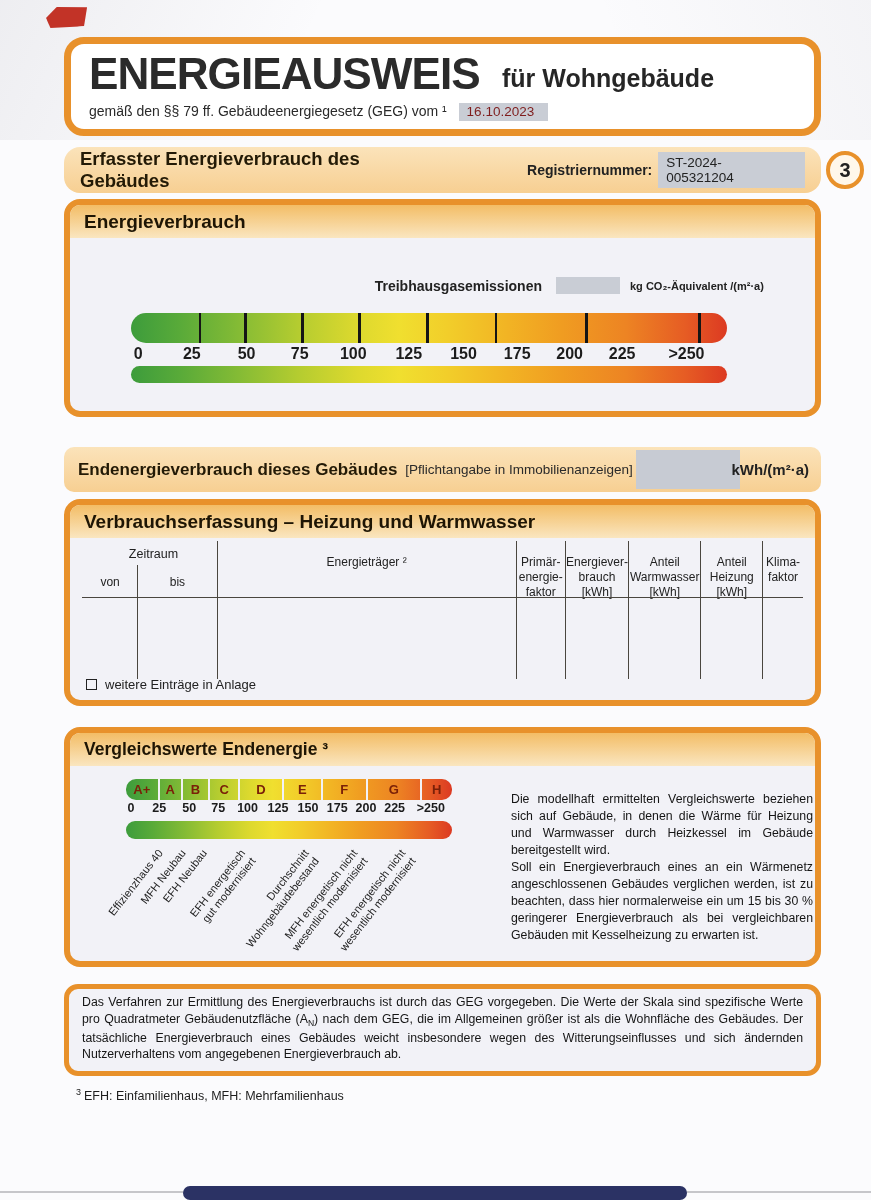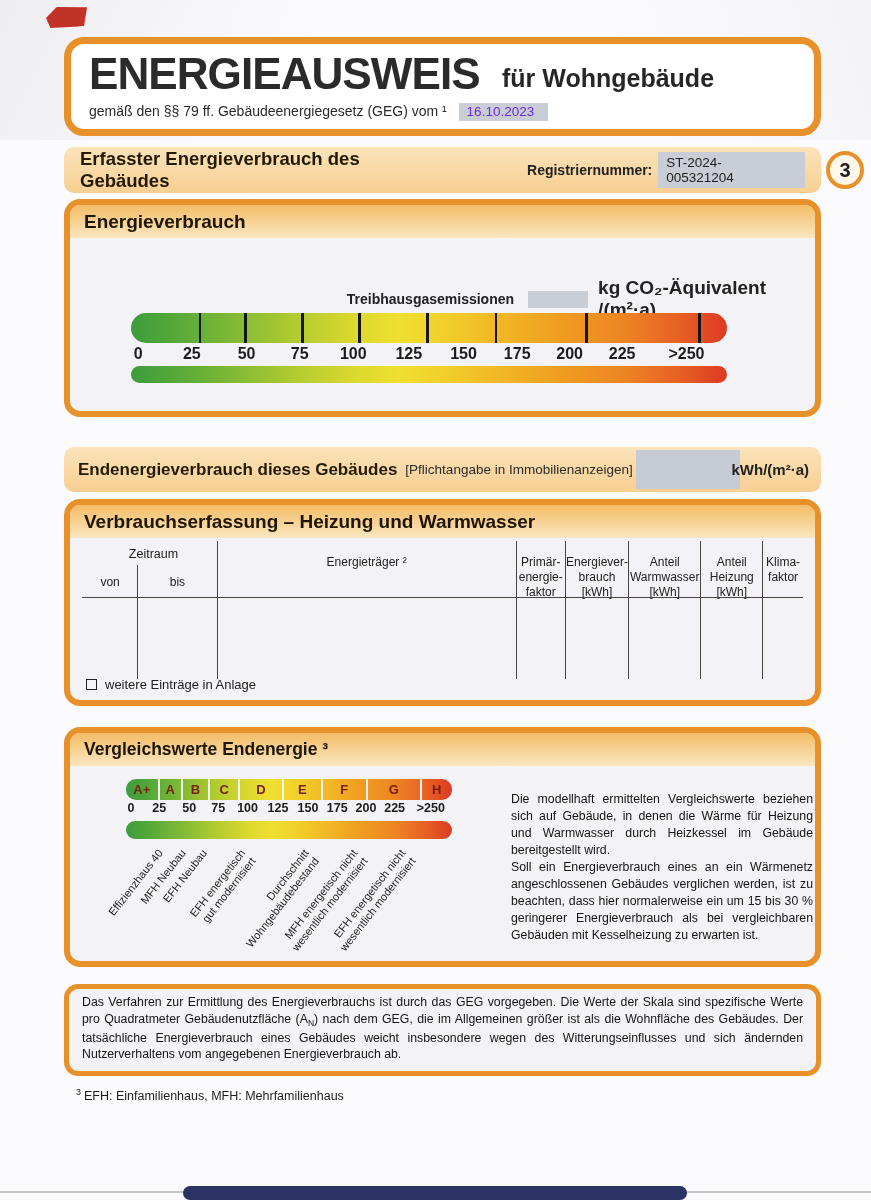--- a/index.html
+++ b/index.html
@@ -12,43 +12,43 @@
   .red-mark { position:absolute; left:46px; top:6px; width:42px; height:22px; background:#c23327;
     clip-path:polygon(0% 45%, 28% 0%, 100% 15%, 88% 100%, 8% 92%); transform:rotate(-6deg); }
 
   
   .title-box { position:absolute; left:64px; top:37px; width:757px; height:99px;
     background:#fff; border:7px solid #e8912b; border-radius:20px; padding:4px 18px 0 18px; }
   .title-row { white-space:nowrap; }
   .main-title { display:inline-block; font-size:45px; font-weight:bold; color:#2b2b2b; letter-spacing:-1px; transform:scaleX(.98); transform-origin:left; }
   .sub-title { display:inline-block; font-size:25px; font-weight:bold; color:#262626; margin-left:10px; position:relative; top:-2px; }
   .law-line { font-size:14px; color:#2a2a2a; margin-top:3px; }
-  .gray-chip { display:inline-block; background:#c9cdd5; color:#6d28d9; padding:1px 14px 2px 8px; font-size:13.5px; margin-left:8px; min-width:60px; }
-
-  
-  .grad-bar { position:absolute; left:64px; width:757px; border-radius:10px;
+  .gray-chip { display:inline-block; background:#c9cdd5; color:#7f1d1d; padding:1px 14px 2px 8px; font-size:13.5px; margin-left:8px; min-width:60px; }
+
+  
+  .grad-bar { position:absolute; left:64px; width:757px; border-radius:16px;
     background:linear-gradient(#fbe3ba, #f7cf92); display:flex; align-items:center; padding:0 16px; }
   .bar-erfasst { top:147px; height:46px; }
   .bar-erfasst .bar-title { font-size:18.5px; font-weight:bold; color:#231a06; }
   .reg-label { font-size:14px; font-weight:bold; margin-left:74px; }
   .reg-value { background:#c9cdd5; padding:3px 16px 3px 8px; font-size:13.5px; margin-left:6px; }
   .page-circle { position:absolute; left:826px; top:151px; width:38px; height:38px; border-radius:50%;
     border:4px solid #e8912b; background:#fff7ea; display:flex; align-items:center; justify-content:center;
     font-size:20px; font-weight:bold; color:#222; }
 
   
   .frame-box { position:absolute; left:64px; width:757px; border:6px solid #e8912b; border-radius:16px; background:#f2f2f7; overflow:hidden; }
   .box-band { height:33px; background:linear-gradient(#f3bd66, #fae6c0); display:flex; align-items:center; padding-left:14px;
     font-size:19px; font-weight:bold; color:#1e1504; }
 
   .box-energie { top:199px; height:218px; }
   .ghg-row { position:absolute; left:0; top:72px; width:100%; display:flex; align-items:center; }
   .ghg-label { width:452px; text-align:right; font-size:14px; font-weight:bold;margin-left:20px; }
   .ghg-box { width:64px; height:17px; background:#c9cdd5; margin-left:14px; }
-  .ghg-unit { font-size:19px; font-weight:bold; margin-left:10px; }
+  .ghg-unit { font-size:11px; font-weight:bold; margin-left:10px; }
   sub { font-size:70%; } sup { font-size:70%; }
 
   .scale { position:absolute; left:61px; top:108px; width:596px; }
   .grad { background:linear-gradient(90deg,#3d9c3c 0%,#58aa39 8%,#84bb35 18%,#b4cc30 28%,#ddd92e 38%,#f0df2f 45%,#f2ce2a 53%,#f2b424 63%,#f09d21 72%,#ed8423 83%,#e65c24 93%,#dc3a22 100%); }
   .band-top { position:relative; height:30px; border-radius:15px; }
   .tick { position:absolute; top:0; width:2.5px; height:100%; background:#151515; }
   .num-row { position:relative; height:23px; }
   .num { position:absolute; transform:translateX(-50%); font-size:16px; font-weight:bold; color:#1c1c1c; top:2px; white-space:nowrap; }
   .band-bottom { height:17px; border-radius:9px; }
 

